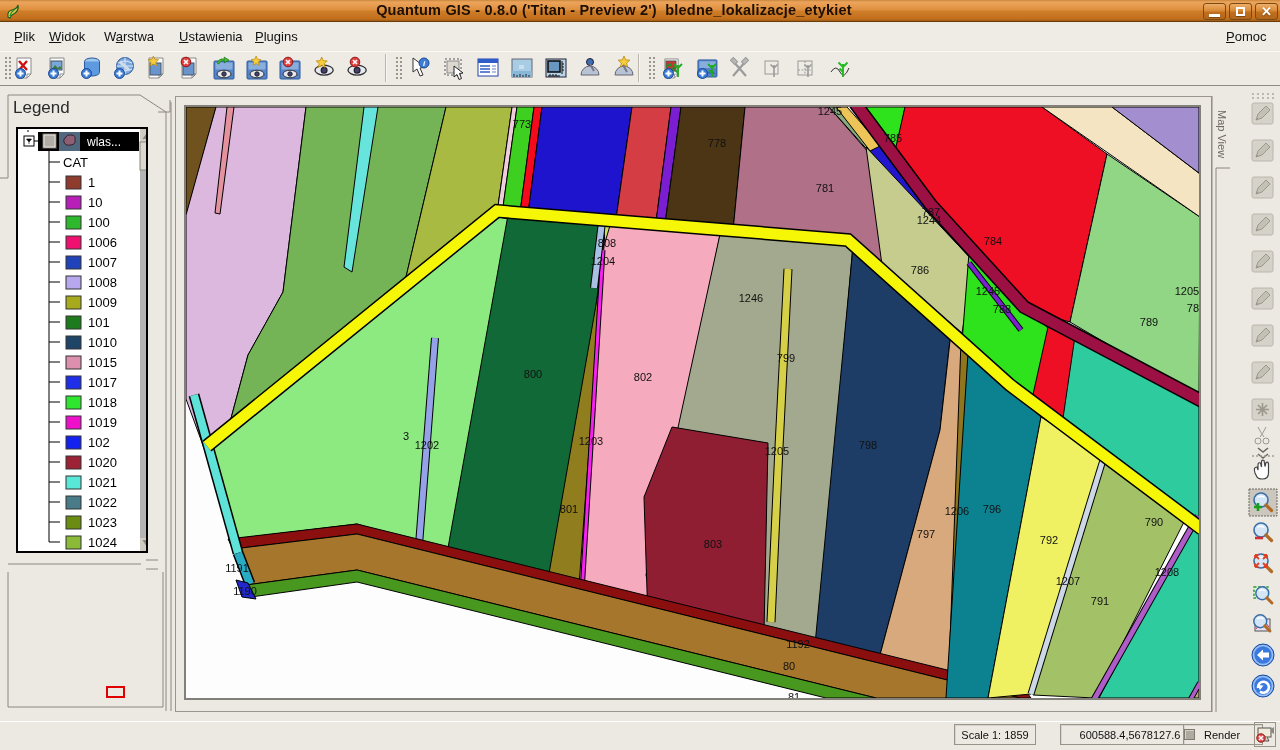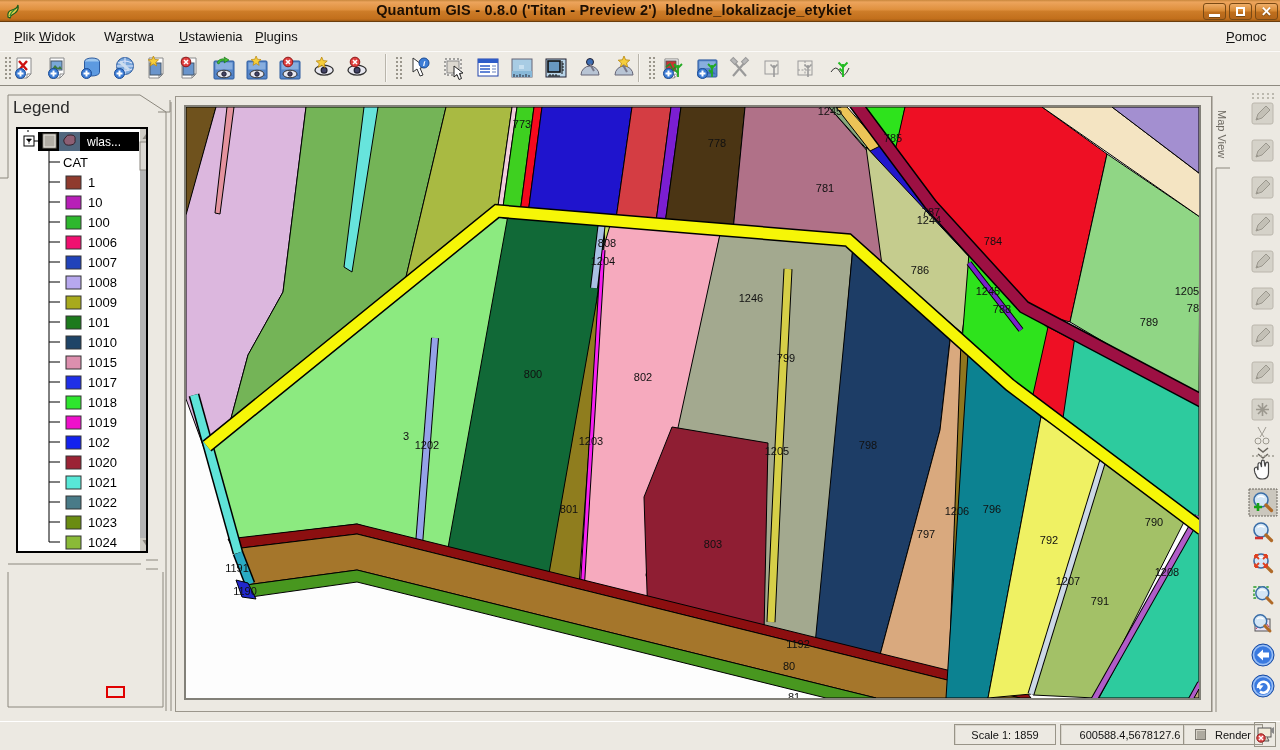--- a/index.html
+++ b/index.html
@@ -53,21 +53,21 @@
 <div class="abs winbtn" style="left:1203px">
     <span style="display:block;width:11px;height:3px;background:#fff;margin:10px auto 0;box-shadow:0 1px 0 #7a4a14"></span>
   </div>
 <div class="abs winbtn" style="left:1229px">
     <span style="display:block;width:9px;height:9px;border:2px solid #fff;margin:3px auto 0;box-shadow:0 1px 0 #7a4a14"></span>
   </div>
 <div class="abs winbtn" style="left:1255px;font-size:13px;line-height:16px;text-shadow:0 1px 1px #7a4a14">✕</div>
 
 <div class="abs" id="menubar">
   <span class="abs menuitem" style="left:14px"><u>P</u>lik</span>
-  <span class="abs menuitem" style="left:39px"><u>W</u>idok</span>
+  <span class="abs menuitem" style="left:49px"><u>W</u>idok</span>
   <span class="abs menuitem" style="left:104px">W<u>a</u>rstwa</span>
   <span class="abs menuitem" style="left:179px"><u>U</u>stawienia</span>
   <span class="abs menuitem" style="left:255px"><u>P</u>lugins</span>
   <span class="abs menuitem" style="left:1226px"><u>P</u>omoc</span>
 </div>
 
 <div class="abs" id="toolbar"></div>
 <div class="abs grip" style="left:4px;top:56px"></div>
 <div class="abs grip" style="left:395px;top:56px"></div>
 <div class="abs grip" style="left:648px;top:56px"></div>
@@ -544,23 +544,23 @@
     </g>
 <g transform="translate(6,585)">
       <circle cx="11" cy="11" r="11" fill="#3a7ae0" stroke="#1c4ca0"></circle>
       <circle cx="11" cy="11" r="9.5" fill="none" stroke="#9cc0f4" stroke-width="1.6"></circle>
       <path d="M6 13 a5.5 5.5 0 1 1 2 3.5" stroke="#fff" stroke-width="2.6" fill="none"></path>
       <path d="M5 10 l3 5 3.5 -4.5 z" fill="#fff"></path>
     </g>
 </svg>
 
 <div class="abs" id="statusbar"></div>
-<div class="abs sbox" style="left:954px;top:724px;width:102px">Scale 1: 1859</div>
+<div class="abs sbox" style="left:954px;top:724px;width:82px">Scale 1: 1859</div>
 <div class="abs sbox" style="left:1060px;top:724px;width:140px">600588.4,5678127.6</div>
-<div class="abs sbox" style="left:1183px;top:724px;width:80px;justify-content:center;">
+<div class="abs sbox" style="left:1183px;top:724px;width:80px;justify-content:flex-start;">
   <span style="display:inline-block;width:11px;height:11px;background:#aeaaa0;border:1px solid #7e7a72;box-shadow:inset 1px 1px 0 #d6d2c8;margin-right:9px"></span>Render</div>
 <div class="abs" style="left:1254px;top:722px;width:22px;height:25px;border:1px solid #989488">
 <svg width="20" height="23" viewBox="0 0 20 23">
       <rect x="3" y="5" width="13" height="9" fill="#f0ead8" stroke="#555"></rect>
       <path d="M8 14 l-2 4 h8 l-2 -4" fill="#d8d2c0" stroke="#555"></path>
       <path d="M16 6 l3 -2 v7 l-3 -2 z" fill="#888"></path>
       <circle cx="6" cy="15" r="4.2" fill="#e05050" stroke="#8e1818"></circle>
       <path d="M4 13 l4 4 M8 13 l-4 4" stroke="#fff" stroke-width="1.4"></path>
     </svg></div>
 

